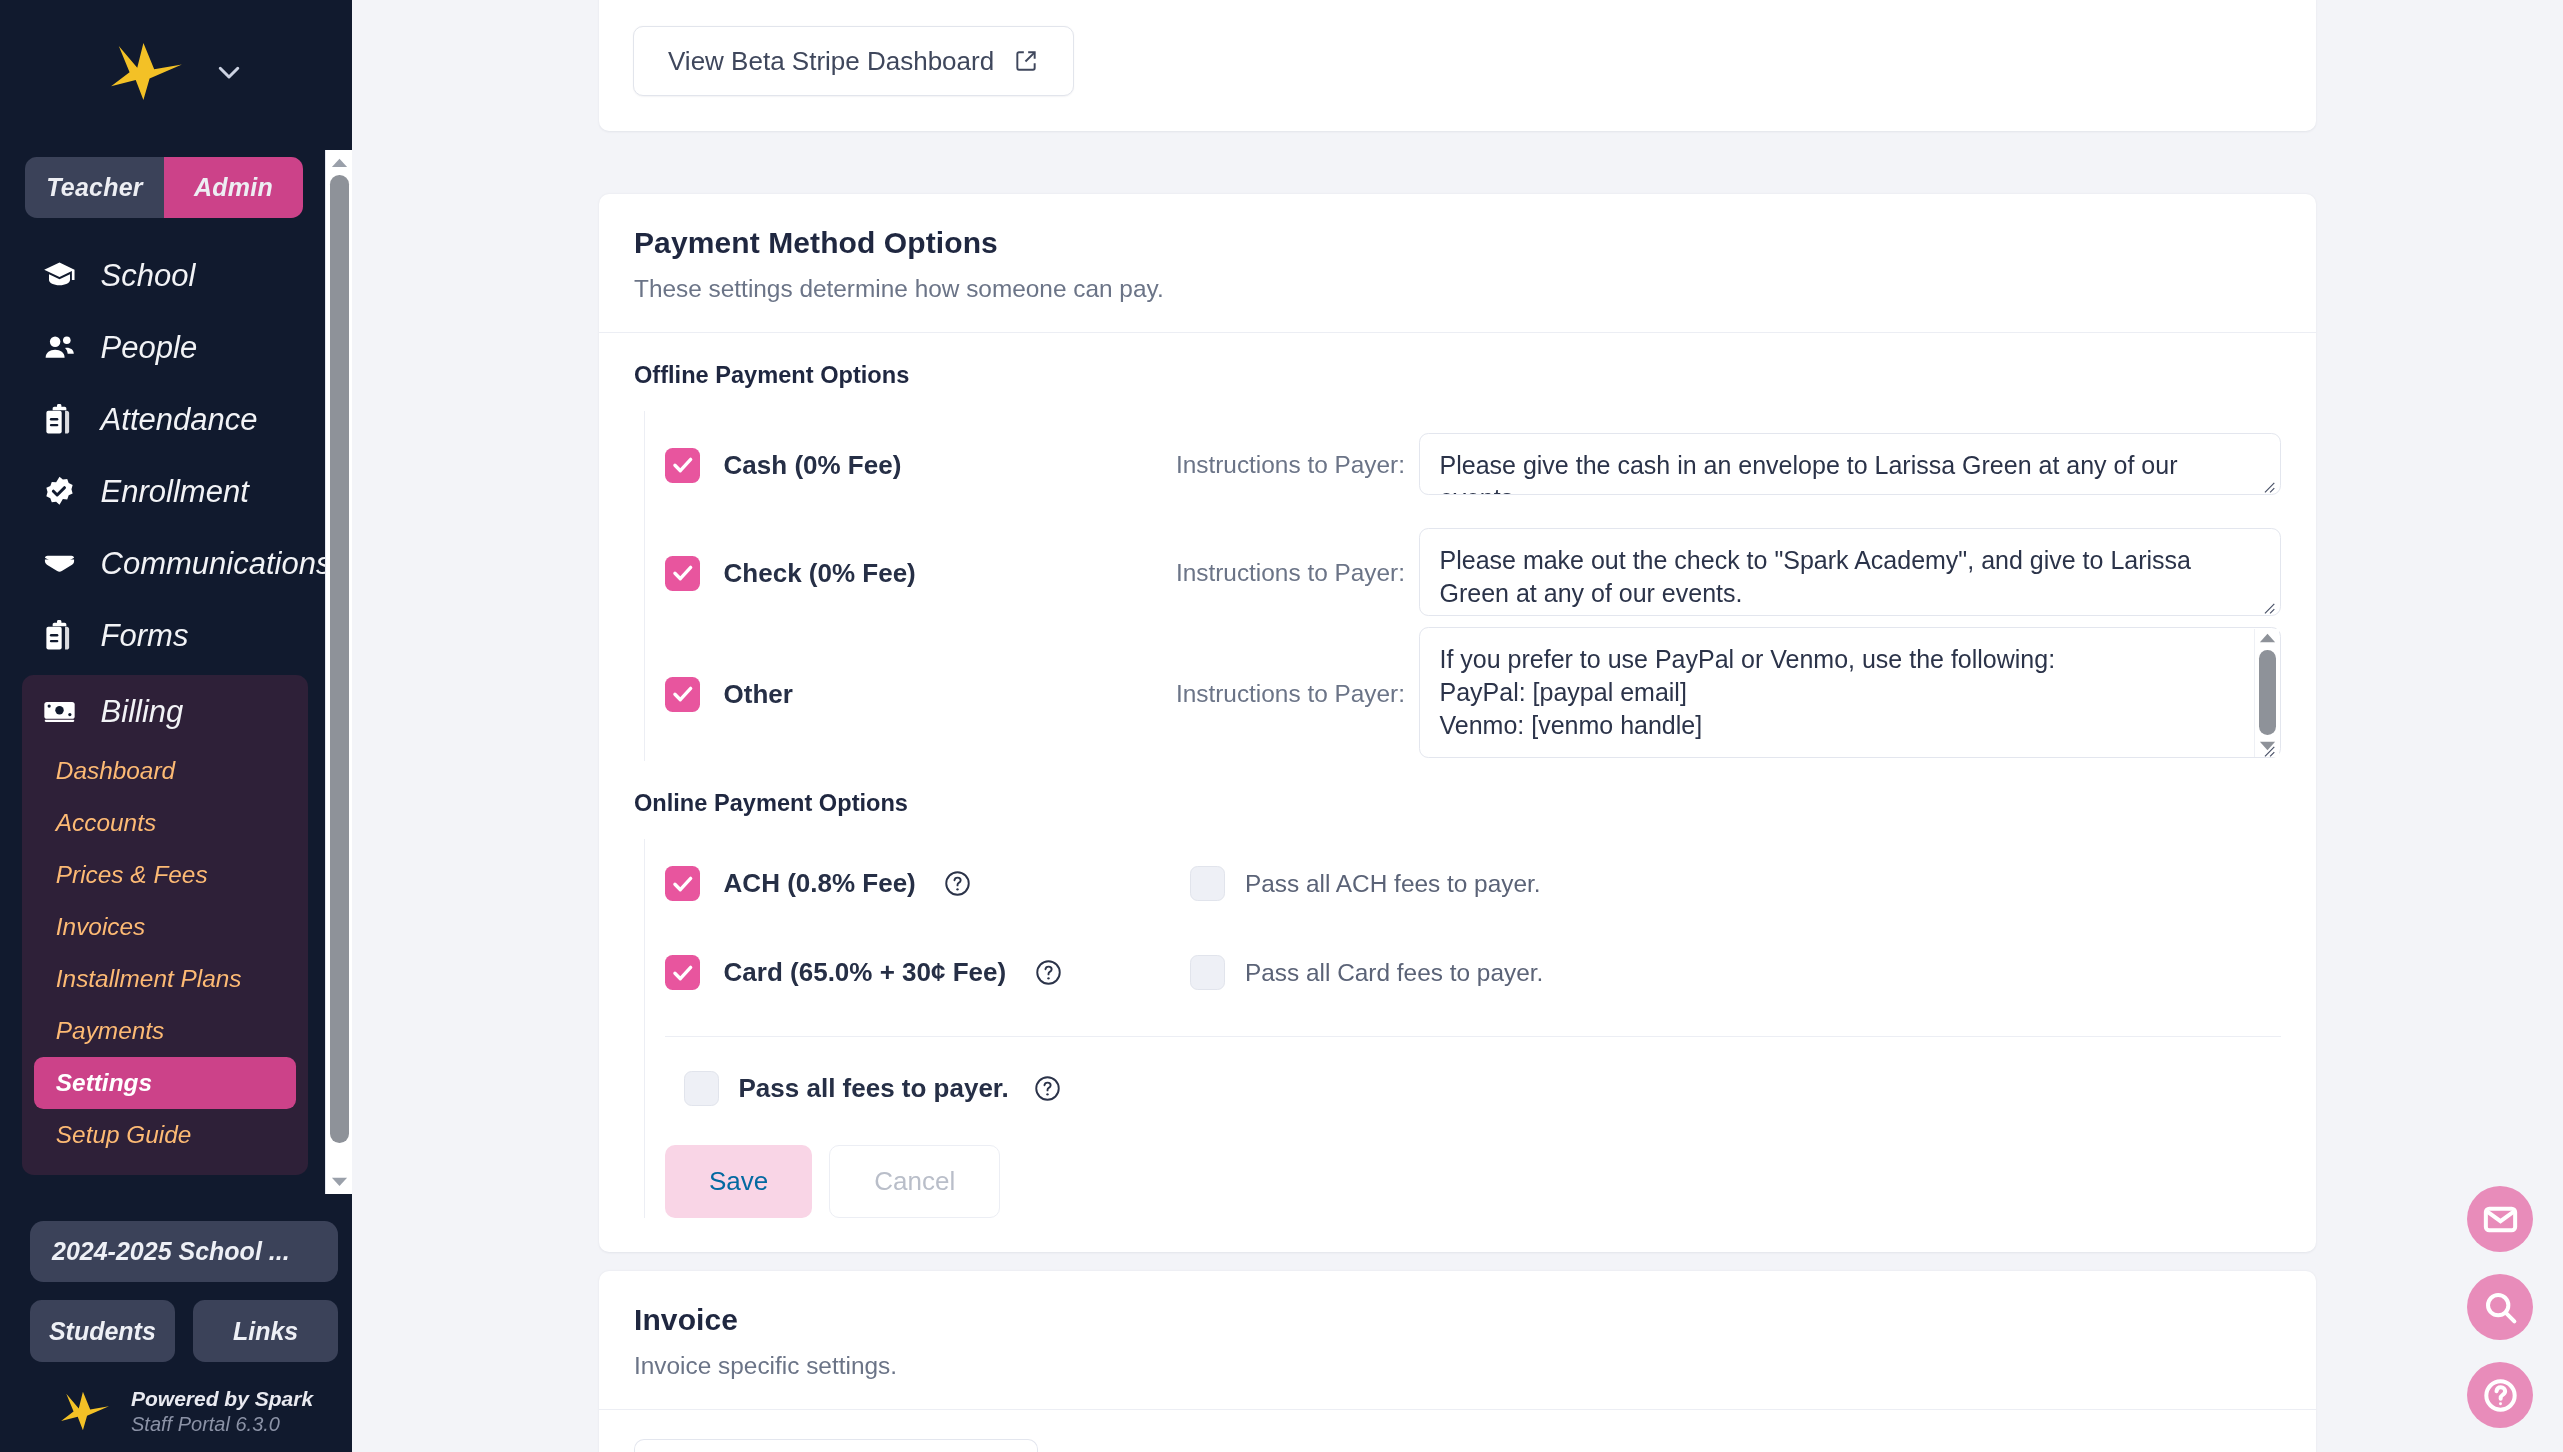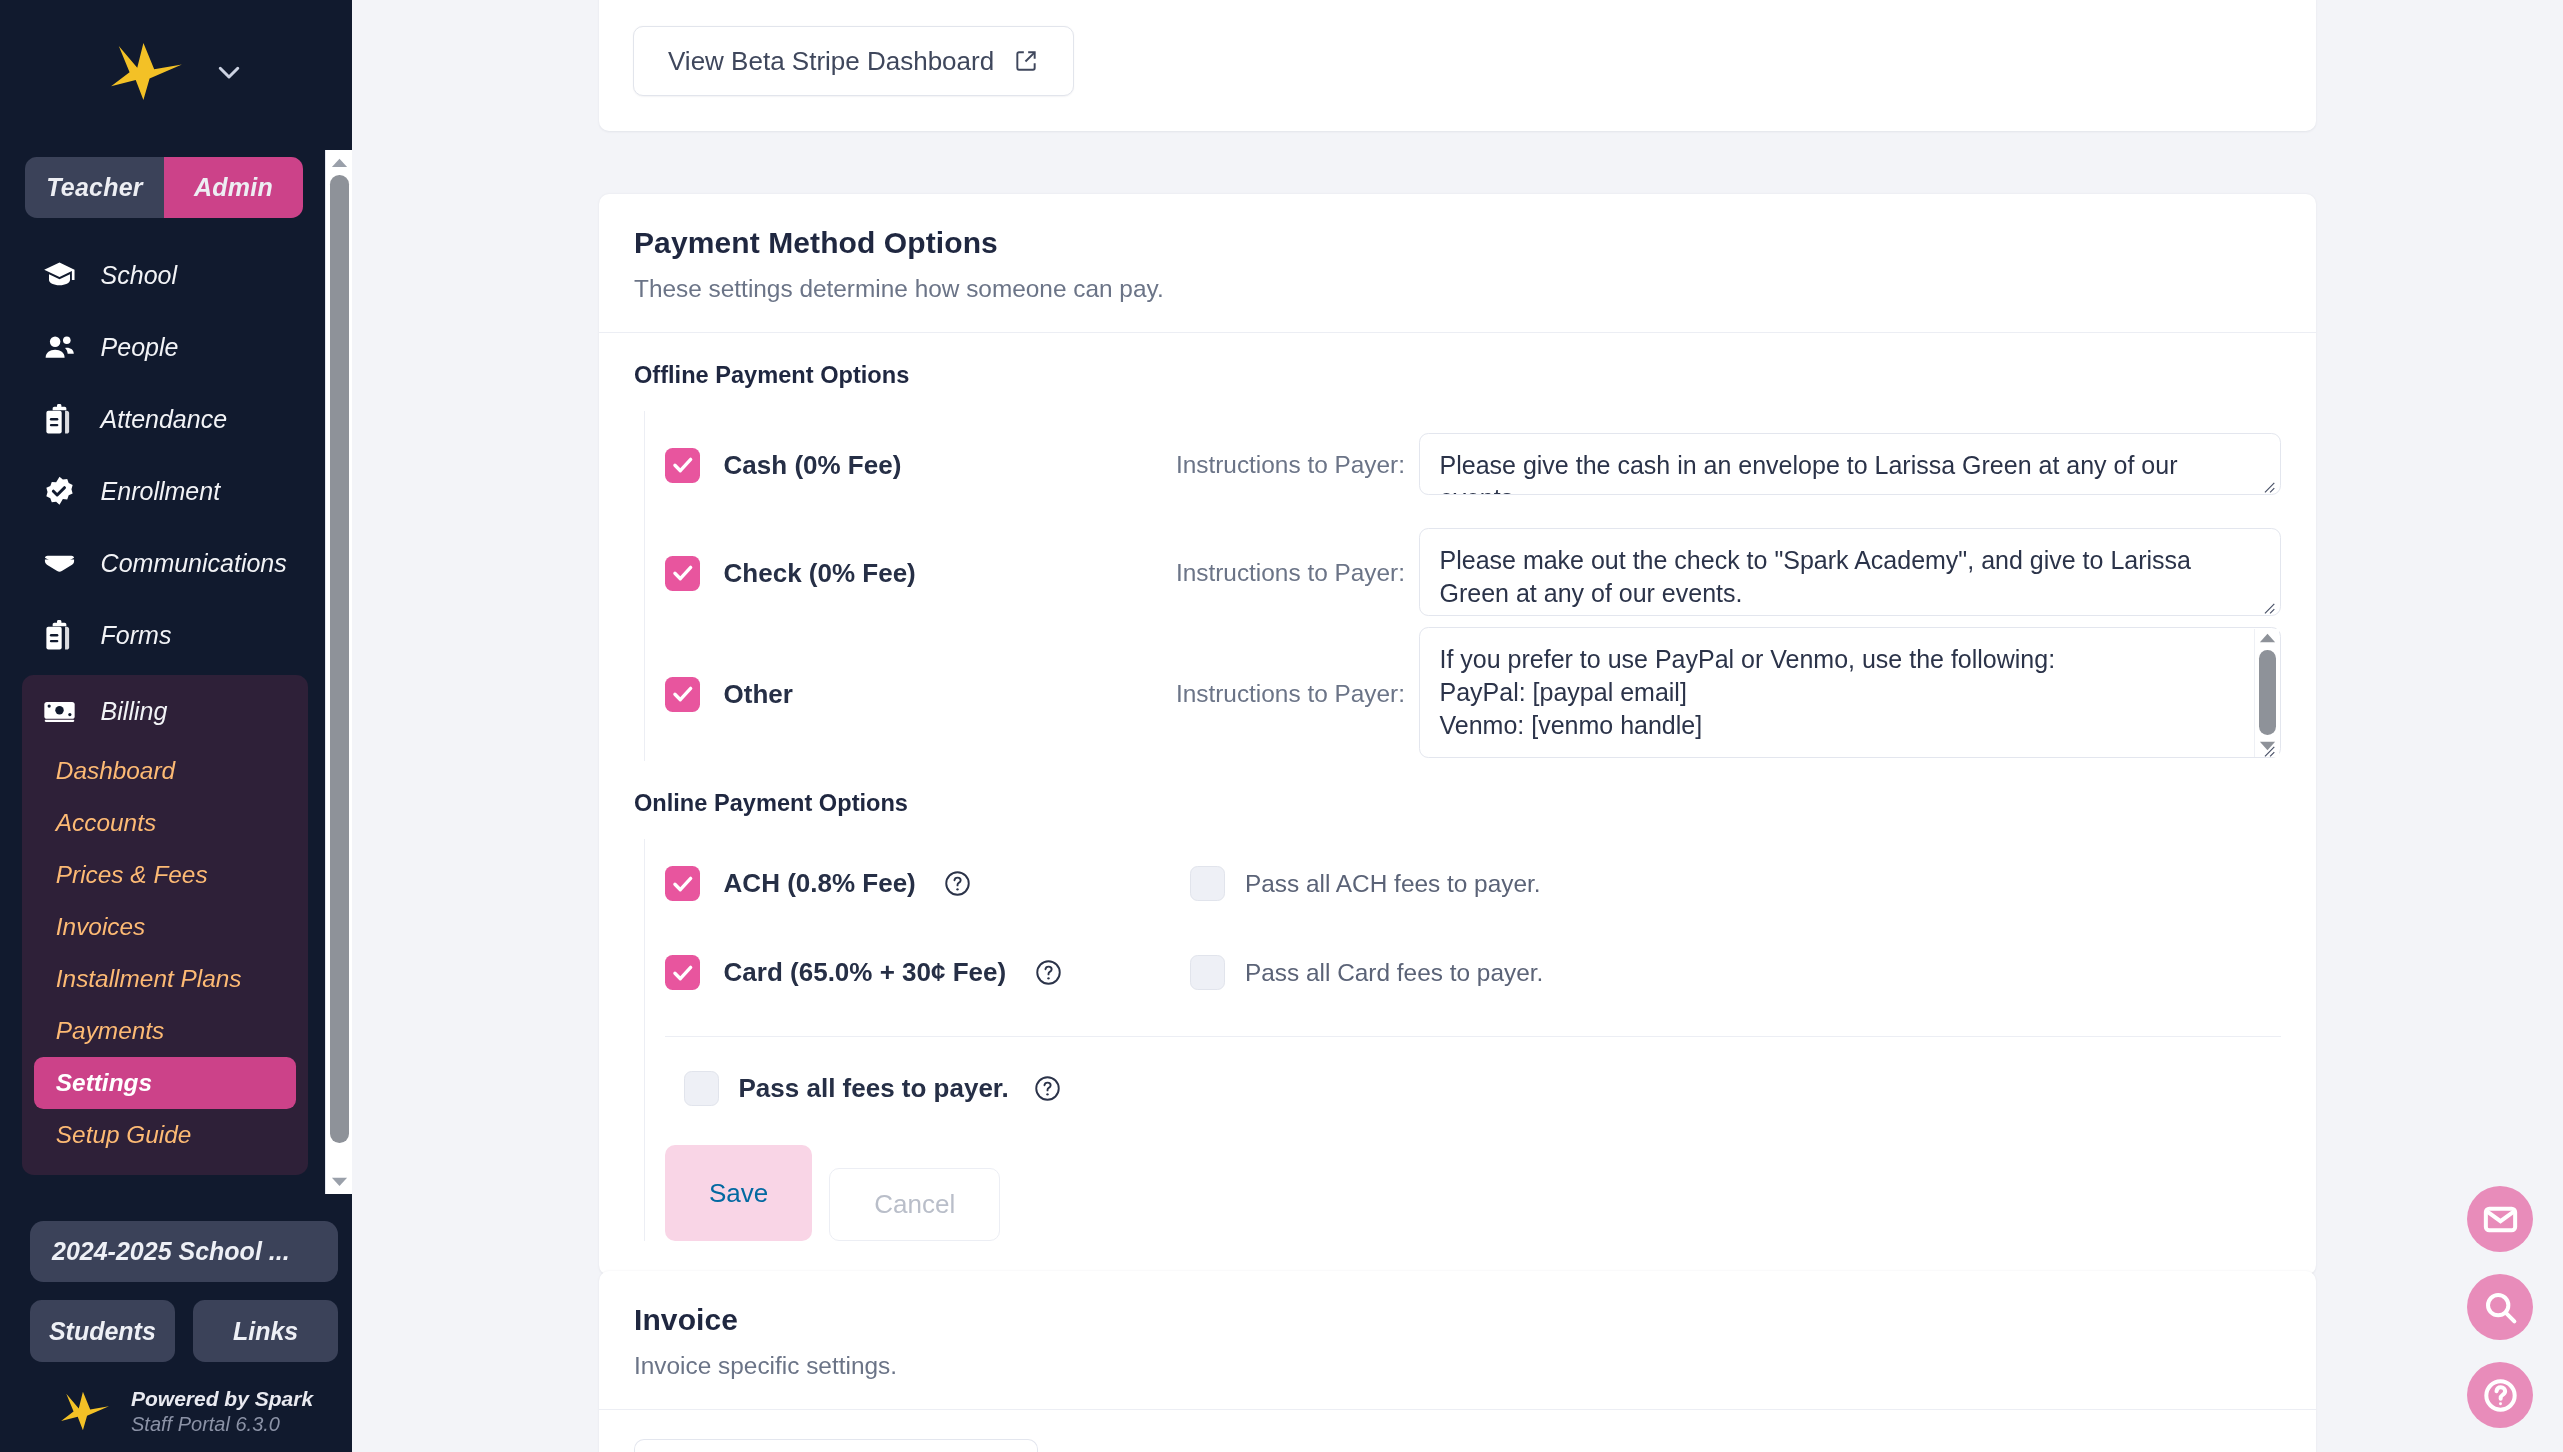--- a/index.html
+++ b/index.html
@@ -51,21 +51,21 @@
   }
   .role-teacher { background: #3b4259; }
   .role-admin   { background: #cc4289; }
 
   .navlist { margin-top: 22px; }
   .navitem {
     display: flex; align-items: center;
     height: 72px;
     padding-left: 42px;
     gap: 23.6px;
-    font-size: 25px; font-weight: 500;
+    font-size: 31px; font-weight: 500;
     color: #f2f3f6;
   }
   .navitem .ic { width: 35px; height: 35px; flex: 0 0 35px; display:flex; align-items:center; justify-content:center; }
   .navitem .ic svg { width: 35px; height: 35px; fill: #ffffff; }
 
   .billing-group {
     background: #2e2038;
     border-radius: 11.8px;
     margin: 3.4px 22px 0 22px;
     padding: 3.4px 0 13.5px 0;
@@ -236,21 +236,21 @@
   .btn-save {
     background: #f9d5e6; color: #0369a1;
     border: none; border-radius: 10px;
     font-size: 26px; font-family: "Liberation Sans", sans-serif;
     padding: 20px 44px; font-weight: 400;
   }
   .btn-cancel {
     background: #ffffff; color: #b9bec9;
     border: 0.8px solid #eceef4; border-radius: 10px;
     font-size: 26px; font-family: "Liberation Sans", sans-serif;
-    padding: 20px 44px; font-weight: 400; margin-top: 23px;
+    padding: 20px 44px; font-weight: 400;
   }
 
   
   .card-invoice { top: 1271px; height: 337px; }
   .inv-body { padding: 29px 35px 0 35px; display: flex; align-items: flex-start; gap: 39px; }
   .inv-left-box {
     width: 404px; height: 51px;
     border: 0.8px solid #e3e6ee; border-radius: 10px 10px 0 0;
     border-bottom: none;
     position: relative;

